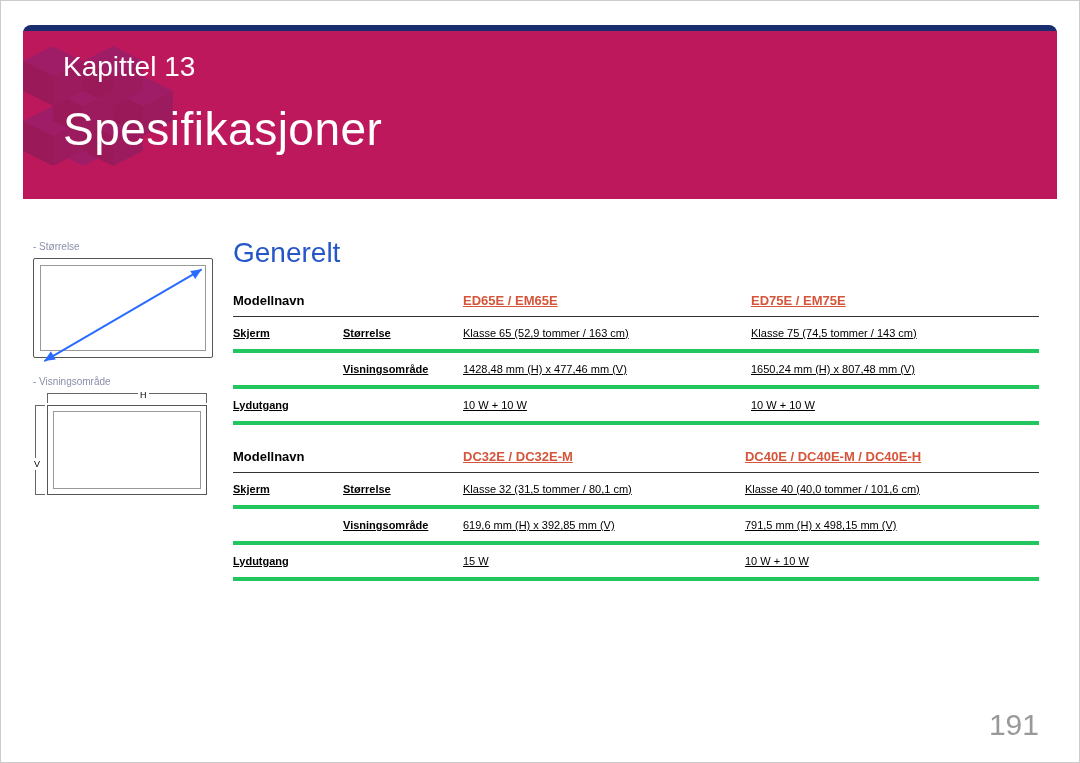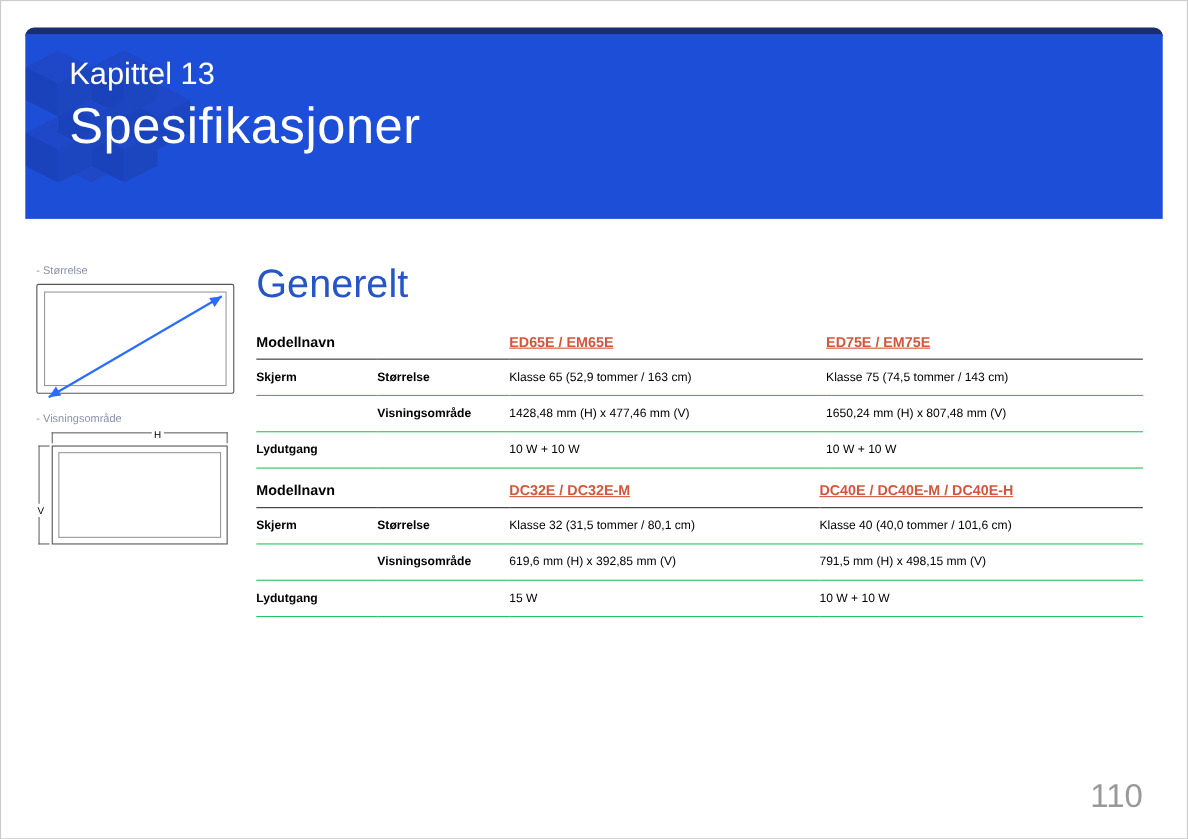--- a/index.html
+++ b/index.html
@@ -1,41 +1,41 @@
 <!DOCTYPE html>
 <html><head>
   <meta charset="utf-8">
   <style>
     * { box-sizing: border-box; margin: 0; padding: 0; }
     body { font-family: Arial, Helvetica, sans-serif; background: #fff; width: 1080px; height: 763px; position: relative; }
     .page { width: 1080px; height: 763px; border: 1px solid #ccc; margin: 0; position: relative; }
     .topbar { position: absolute; left: 22px; right: 22px; top: 24px; height: 8px; background: #1a2d6e; border-top-left-radius: 8px; border-top-right-radius: 8px; }
-    .header { position: absolute; left: 22px; right: 22px; top: 30px; height: 168px; background: #1d4ed8; overflow: hidden; }
+    .header { position: absolute; left: 22px; right: 22px; top: 30px; height: 168px; background: #be185d; overflow: hidden; }
     .cubes { position: absolute; left: 0; top: 0; width: 220px; height: 168px; opacity: .2; }
     .chapter { position: absolute; left: 40px; top: 20px; color: #fff; font-size: 28px; font-weight: 300; }
-    .title { position: absolute; left: 40px; top: 56px; color: #fff; font-size: 46px; font-weight: 300; letter-spacing: .5px; }
+    .title { position: absolute; left: 40px; top: 71px; color: #fff; font-size: 46px; font-weight: 300; letter-spacing: .5px; }
     .sidebar { position: absolute; left: 32px; top: 240px; width: 190px; }
     .side-label { font-size: 10px; color: #8a8faa; margin-bottom: 6px; }
     .side-label::before { content: "- "; }
     .diag-box { width: 180px; height: 100px; border: 1.5px solid #555; border-radius: 2px; padding: 6px; margin-bottom: 18px; }
     .diag-inner { width: 100%; height: 100%; border: 1px solid #999; position: relative; }
     .diag-inner svg { position: absolute; inset: 0; }
     .view-box { width: 180px; height: 106px; position: relative; }
     .view-outer { position: absolute; left: 14px; top: 12px; width: 160px; height: 90px; border: 1.5px solid #555; padding: 5px; }
     .view-inner { width: 100%; height: 100%; border: 1px solid #999; }
     .dim-h { position: absolute; left: 14px; top: 0px; width: 160px; height: 10px; border-top: 1px solid #666; border-left: 1px solid #666; border-right: 1px solid #666; }
     .dim-h-lbl { position: absolute; left: 90px; top: -4px; font-size: 9px; background: #fff; padding: 0 2px; }
     .dim-v { position: absolute; left: 2px; top: 12px; width: 10px; height: 90px; border-left: 1px solid #666; border-top: 1px solid #666; border-bottom: 1px solid #666; }
     .dim-v-lbl { position: absolute; left: -2px; top: 52px; font-size: 9px; background: #fff; padding: 1px 0; }
     .content { position: absolute; left: 232px; top: 236px; right: 40px; }
-    .section-title { color: #2556c8; font-size: 36px; font-weight: 400; margin-bottom: 16px; }
-    table { width: 100%; border-collapse: collapse; margin-bottom: 4px; }
+    .section-title { color: #2556c8; font-size: 28px; font-weight: 400; margin-bottom: 16px; }
+    table { width: 100%; border-collapse: collapse; margin-bottom: 16px; }
     th { text-align: left; font-size: 13px; font-weight: 700; padding: 8px 6px 8px 0; border-bottom: 1.5px solid #333; }
     th.model { color: #d4553a; text-decoration: underline; }
-    td { font-size: 11px; padding: 10px 6px 10px 0; border-bottom: 1px solid #22c55e; vertical-align: middle; }
+    td { font-size: 11px; padding: 10px 6px 10px 0; border-bottom: 4px solid #22c55e; vertical-align: middle; text-decoration: underline; }
     td.cat { font-weight: 700; width: 110px; }
     td.sub { font-weight: 700; width: 120px; }
     td.val { font-weight: 400; }
     .pagenum { position: absolute; right: 40px; bottom: 20px; font-size: 30px; color: #999; font-weight: 300; }
   </style>
 </head>
 <body>
 
 <div class="page">
   <div class="topbar"></div>
@@ -153,14 +153,14 @@
         <tr>
           <td class="cat">Lydutgang</td>
           <td class="sub"></td>
           <td class="val">15 W</td>
           <td class="val">10 W + 10 W</td>
         </tr>
       </tbody>
     </table>
   </div>
 
-  <div class="pagenum">110</div>
+  <div class="pagenum">191</div>
 </div>
 
 </body></html>

